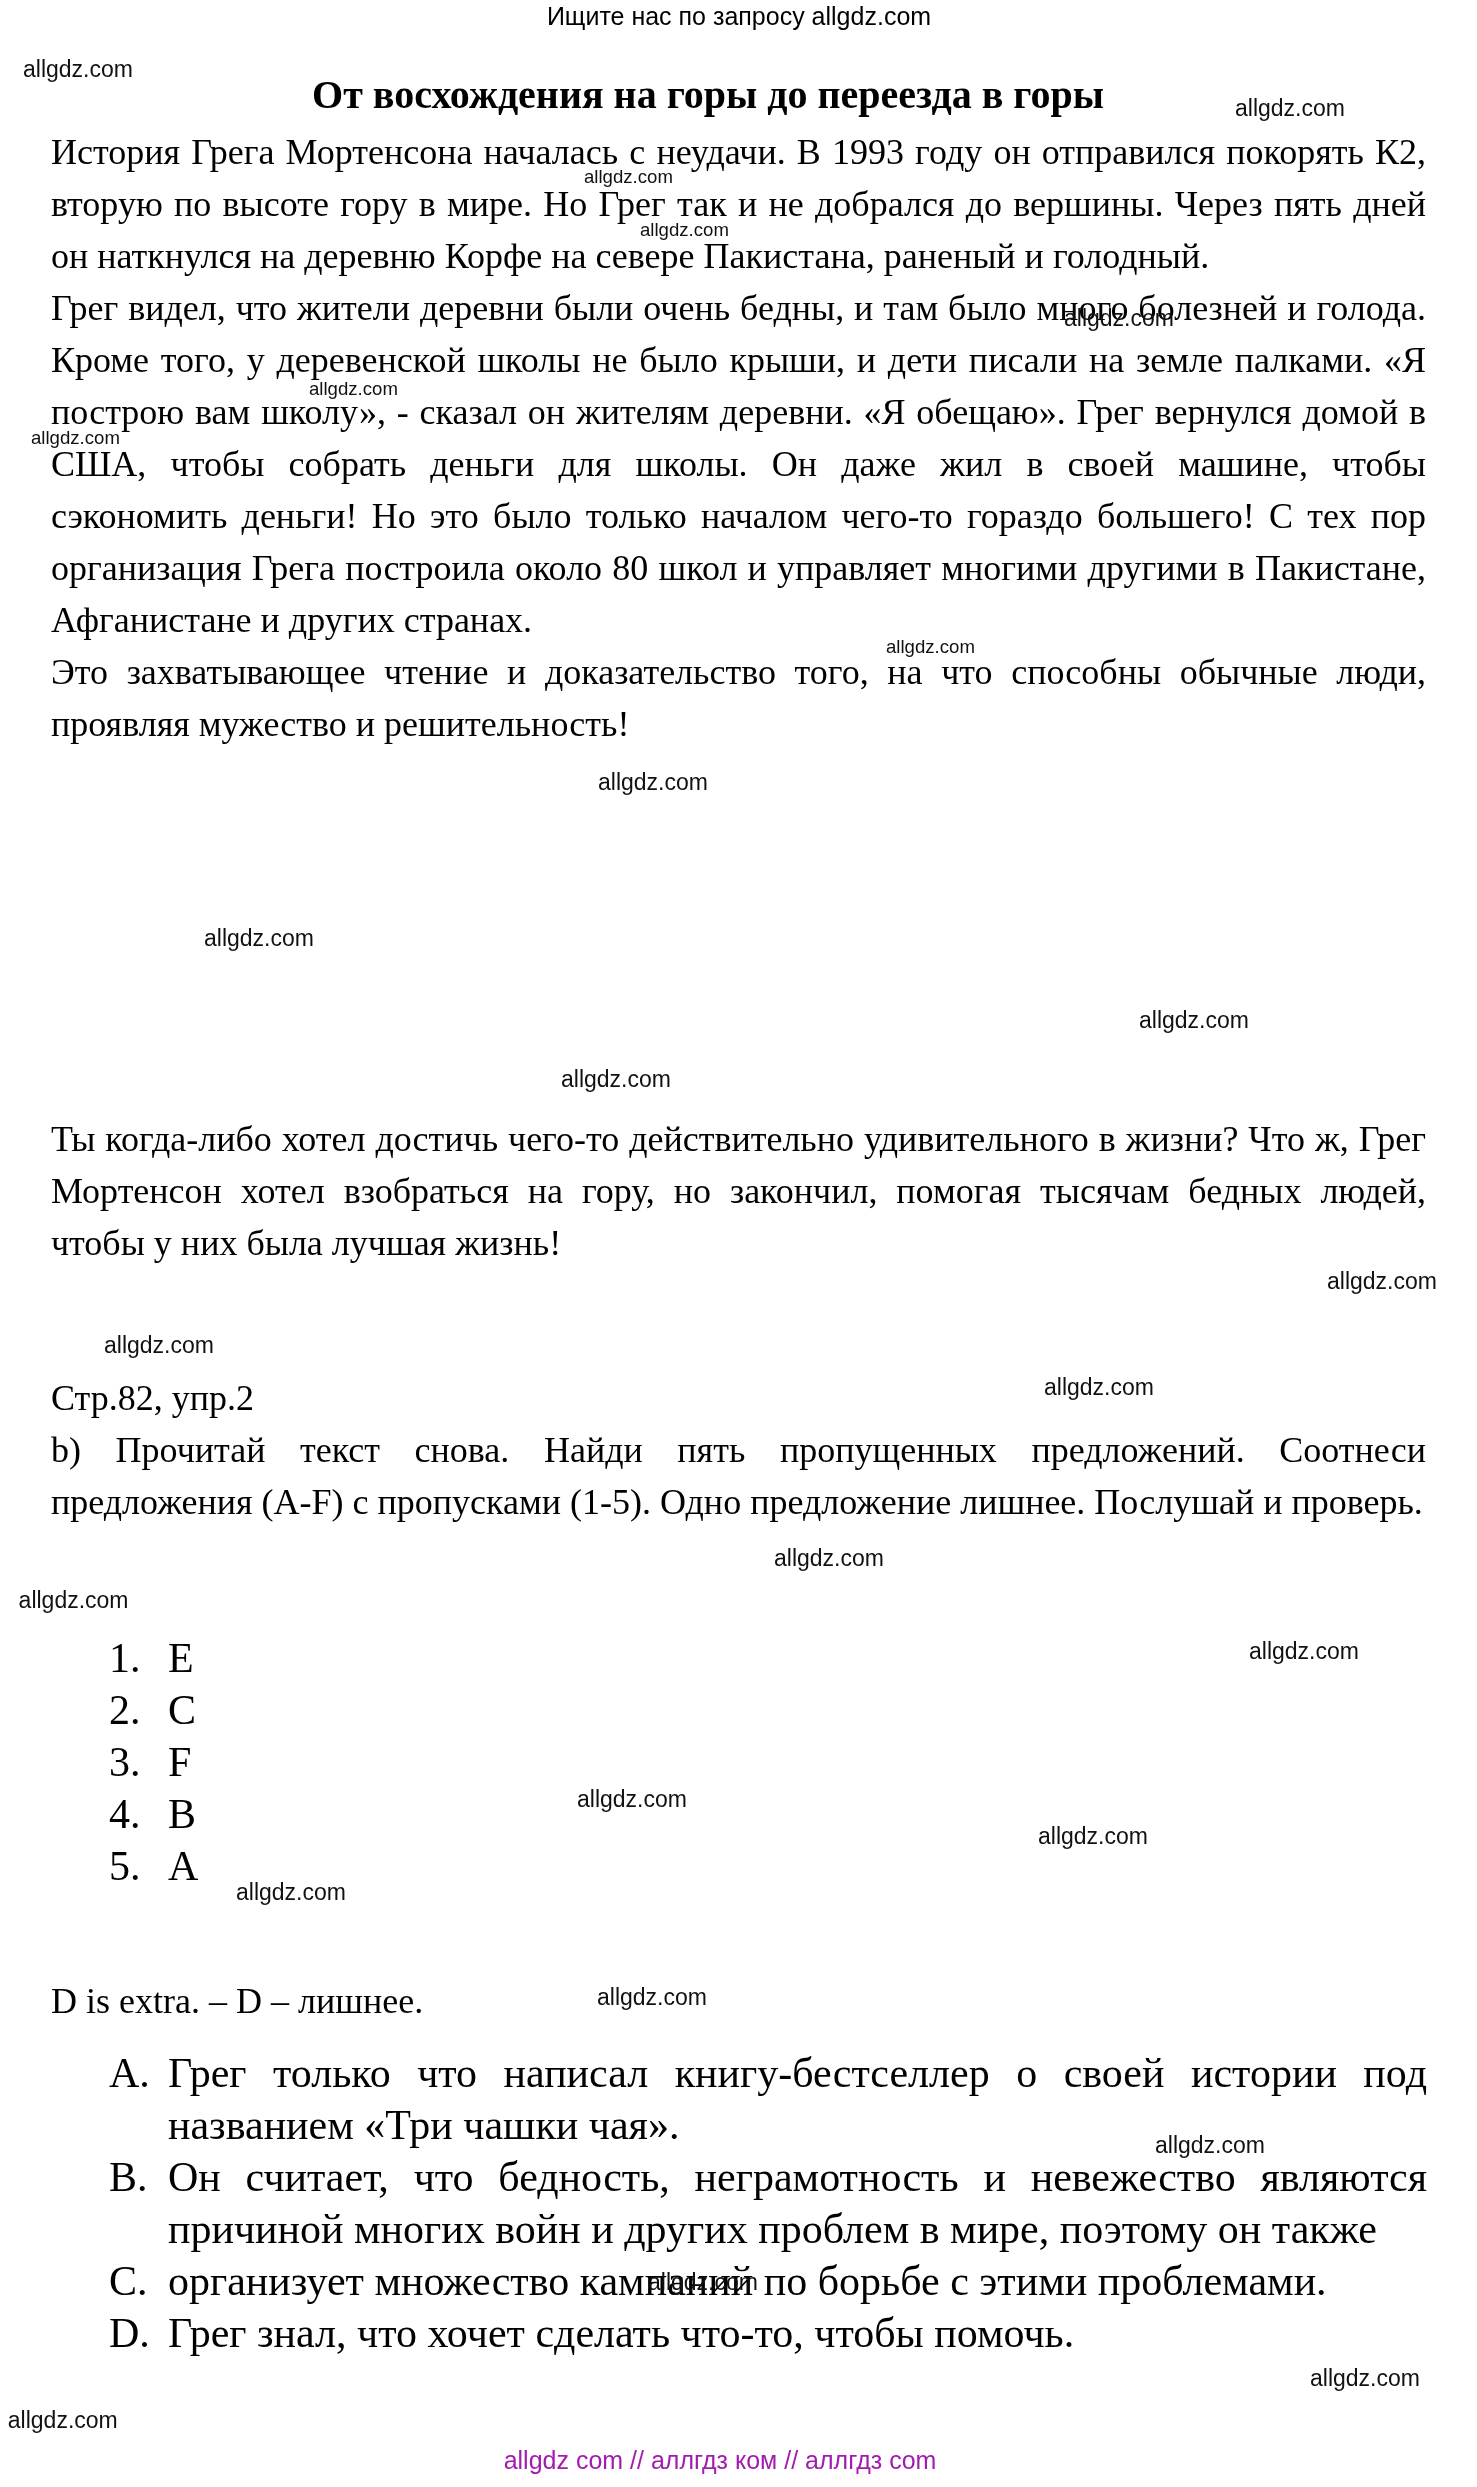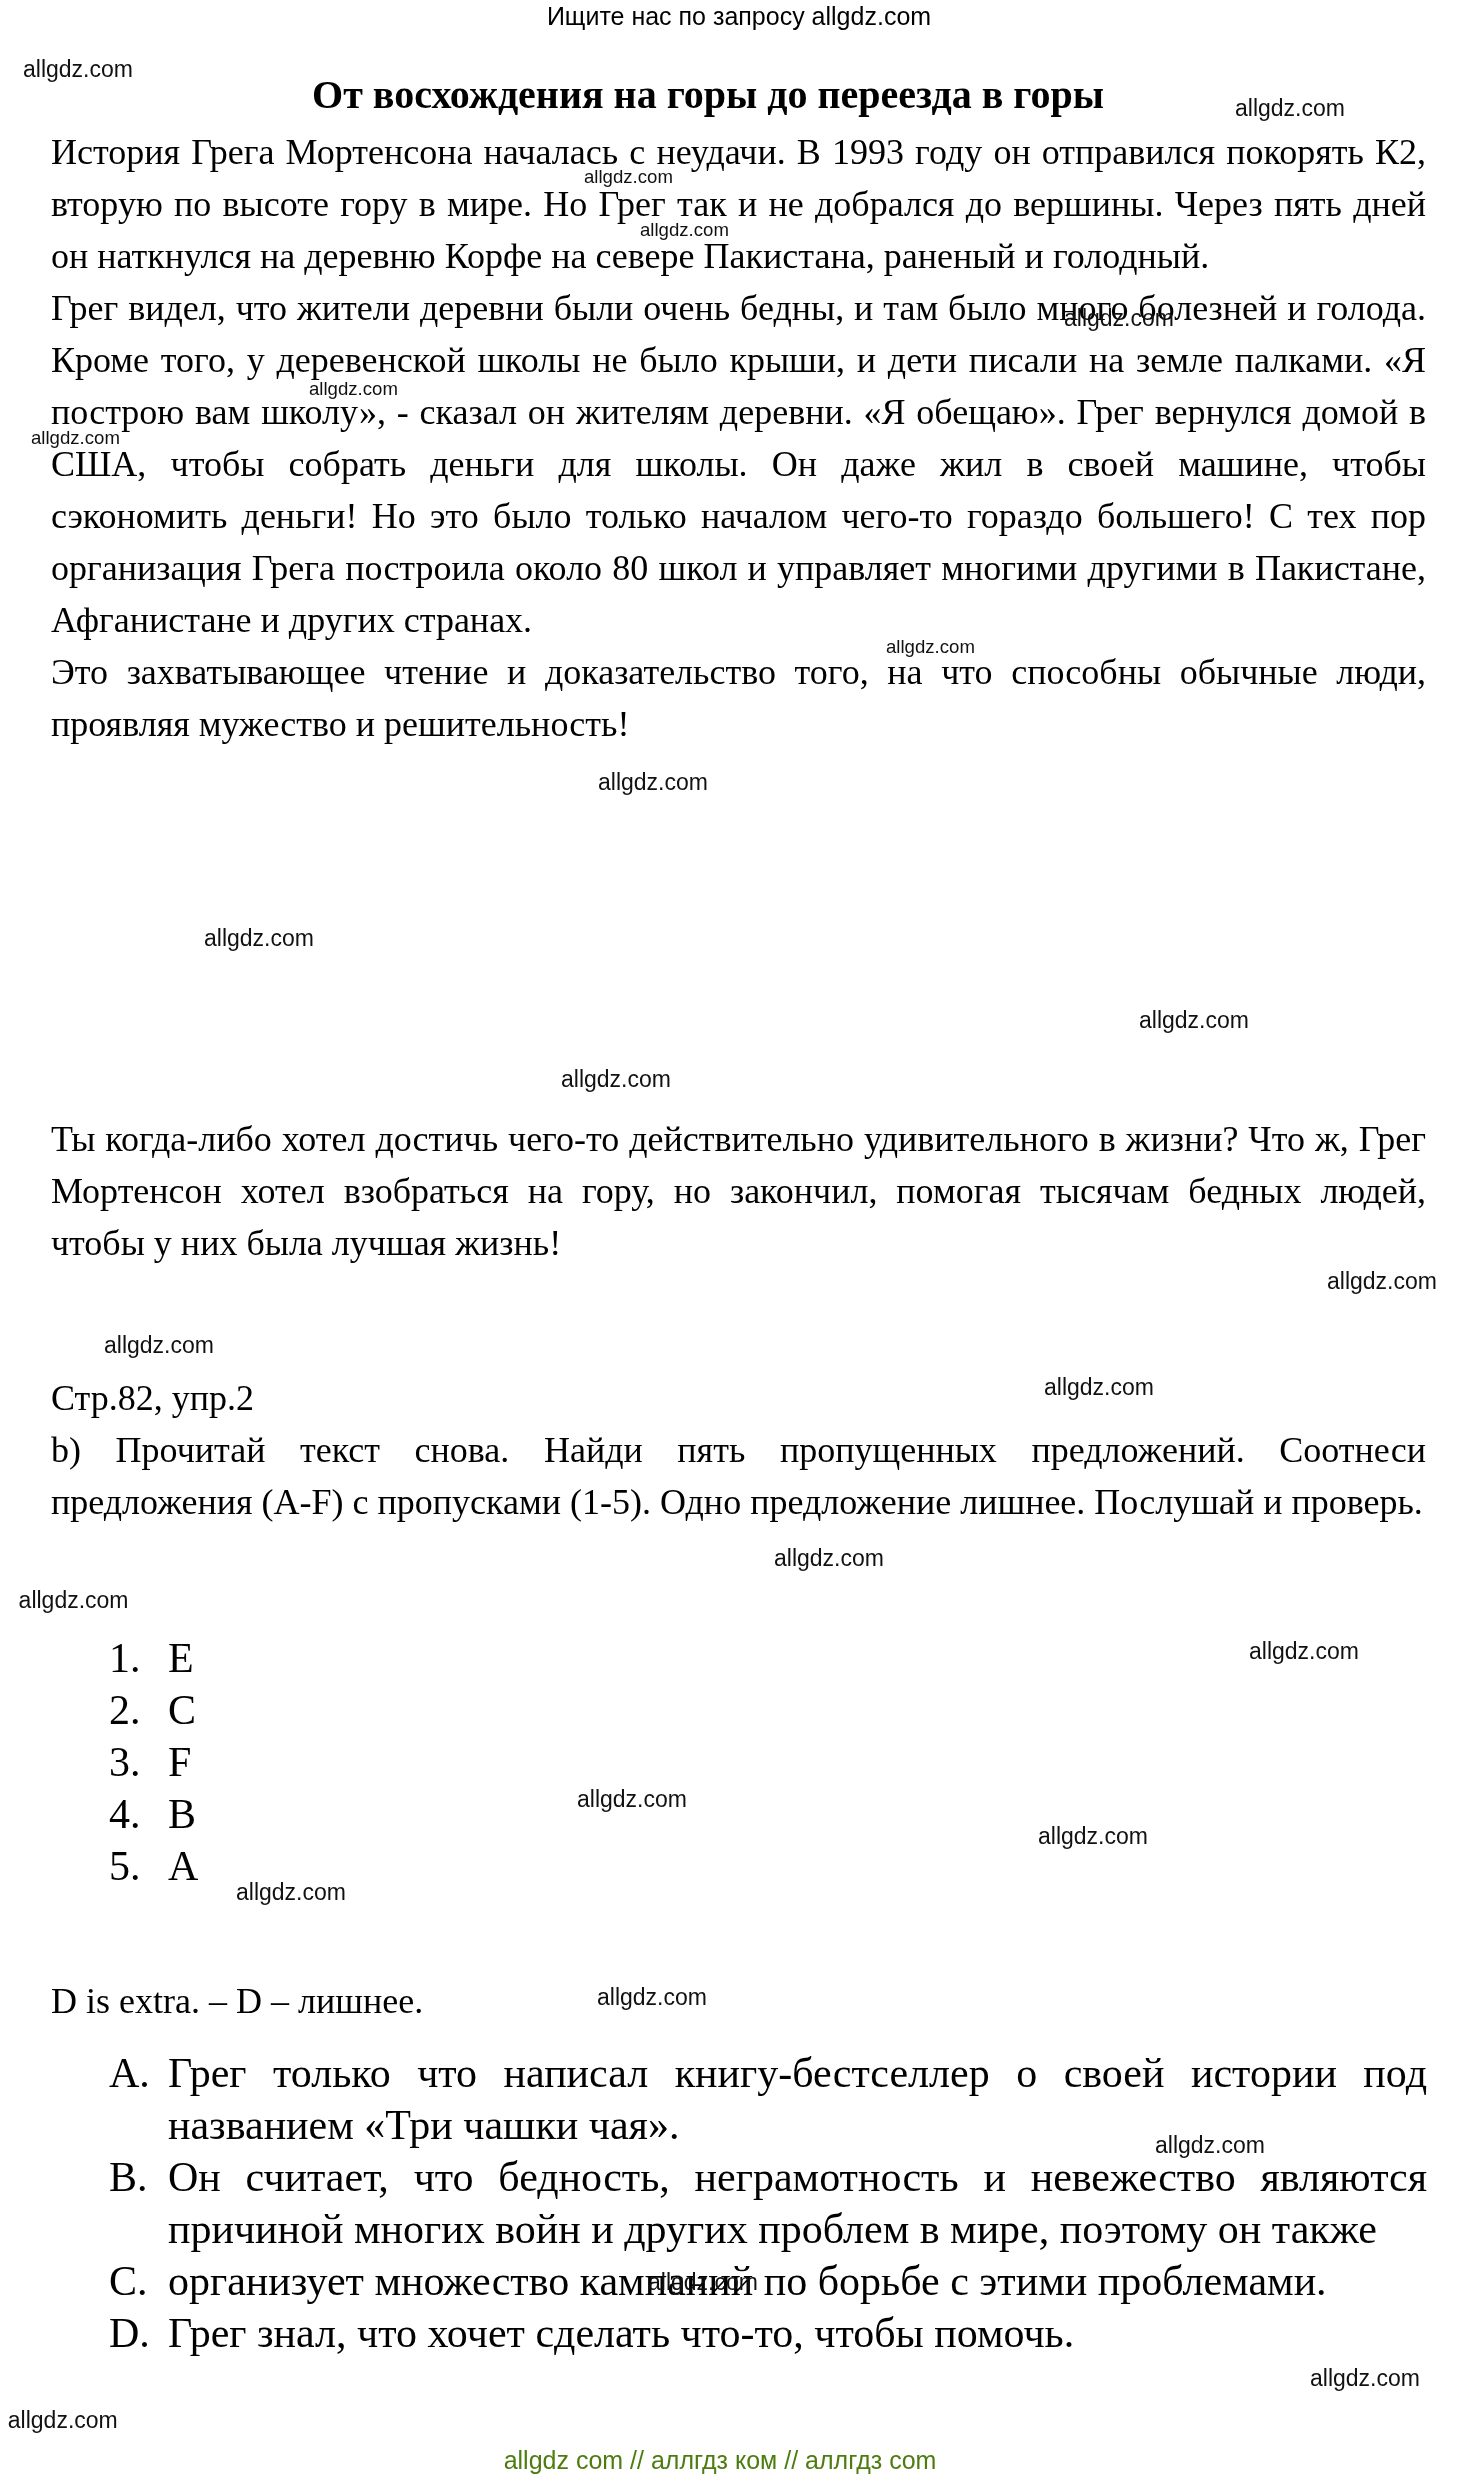--- a/index.html
+++ b/index.html
@@ -11,21 +11,21 @@
   .title span { display:inline-block; transform:translateX(-31px); }
   .content { position:absolute; left:51px; width:1375px; font-size:36px; line-height:52px; text-align:justify; }
   .para { margin:0; }
   .answers { position:absolute; left:109px; font-size:42px; line-height:52px; }
   .answers .row { display:flex; }
   .answers .num { width:59px; }
   .options { position:absolute; left:109px; width:1318px; font-size:42px; line-height:52px; }
   .options .row { display:flex; text-align:justify; }
   .options .letter { width:59px; flex:none; }
   .options .txt { flex:1; text-align:justify; }
-  .footer { position:absolute; top:2446px; left:0; width:1440px; text-align:center; font-family:"Liberation Sans", sans-serif; font-size:25px; color:#4d7c0f; }
+  .footer { position:absolute; top:2446px; left:0; width:1440px; text-align:center; font-family:"Liberation Sans", sans-serif; font-size:25px; color:#a21caf; }
 </style>
 </head>
 <body>
 
 <div class="banner">Ищите нас по запросу allgdz.com</div>
 
 <div class="title"><span>От восхождения на горы до переезда в горы</span></div>
 
 <div class="content" style="top:126px;">
   <p class="para">История Грега Мортенсона началась с неудачи. В 1993 году он отправился покорять К2, вторую по высоте гору в мире. Но Грег так и не добрался до вершины. Через пять дней он наткнулся на деревню Корфе на севере Пакистана, раненый и голодный.</p>

